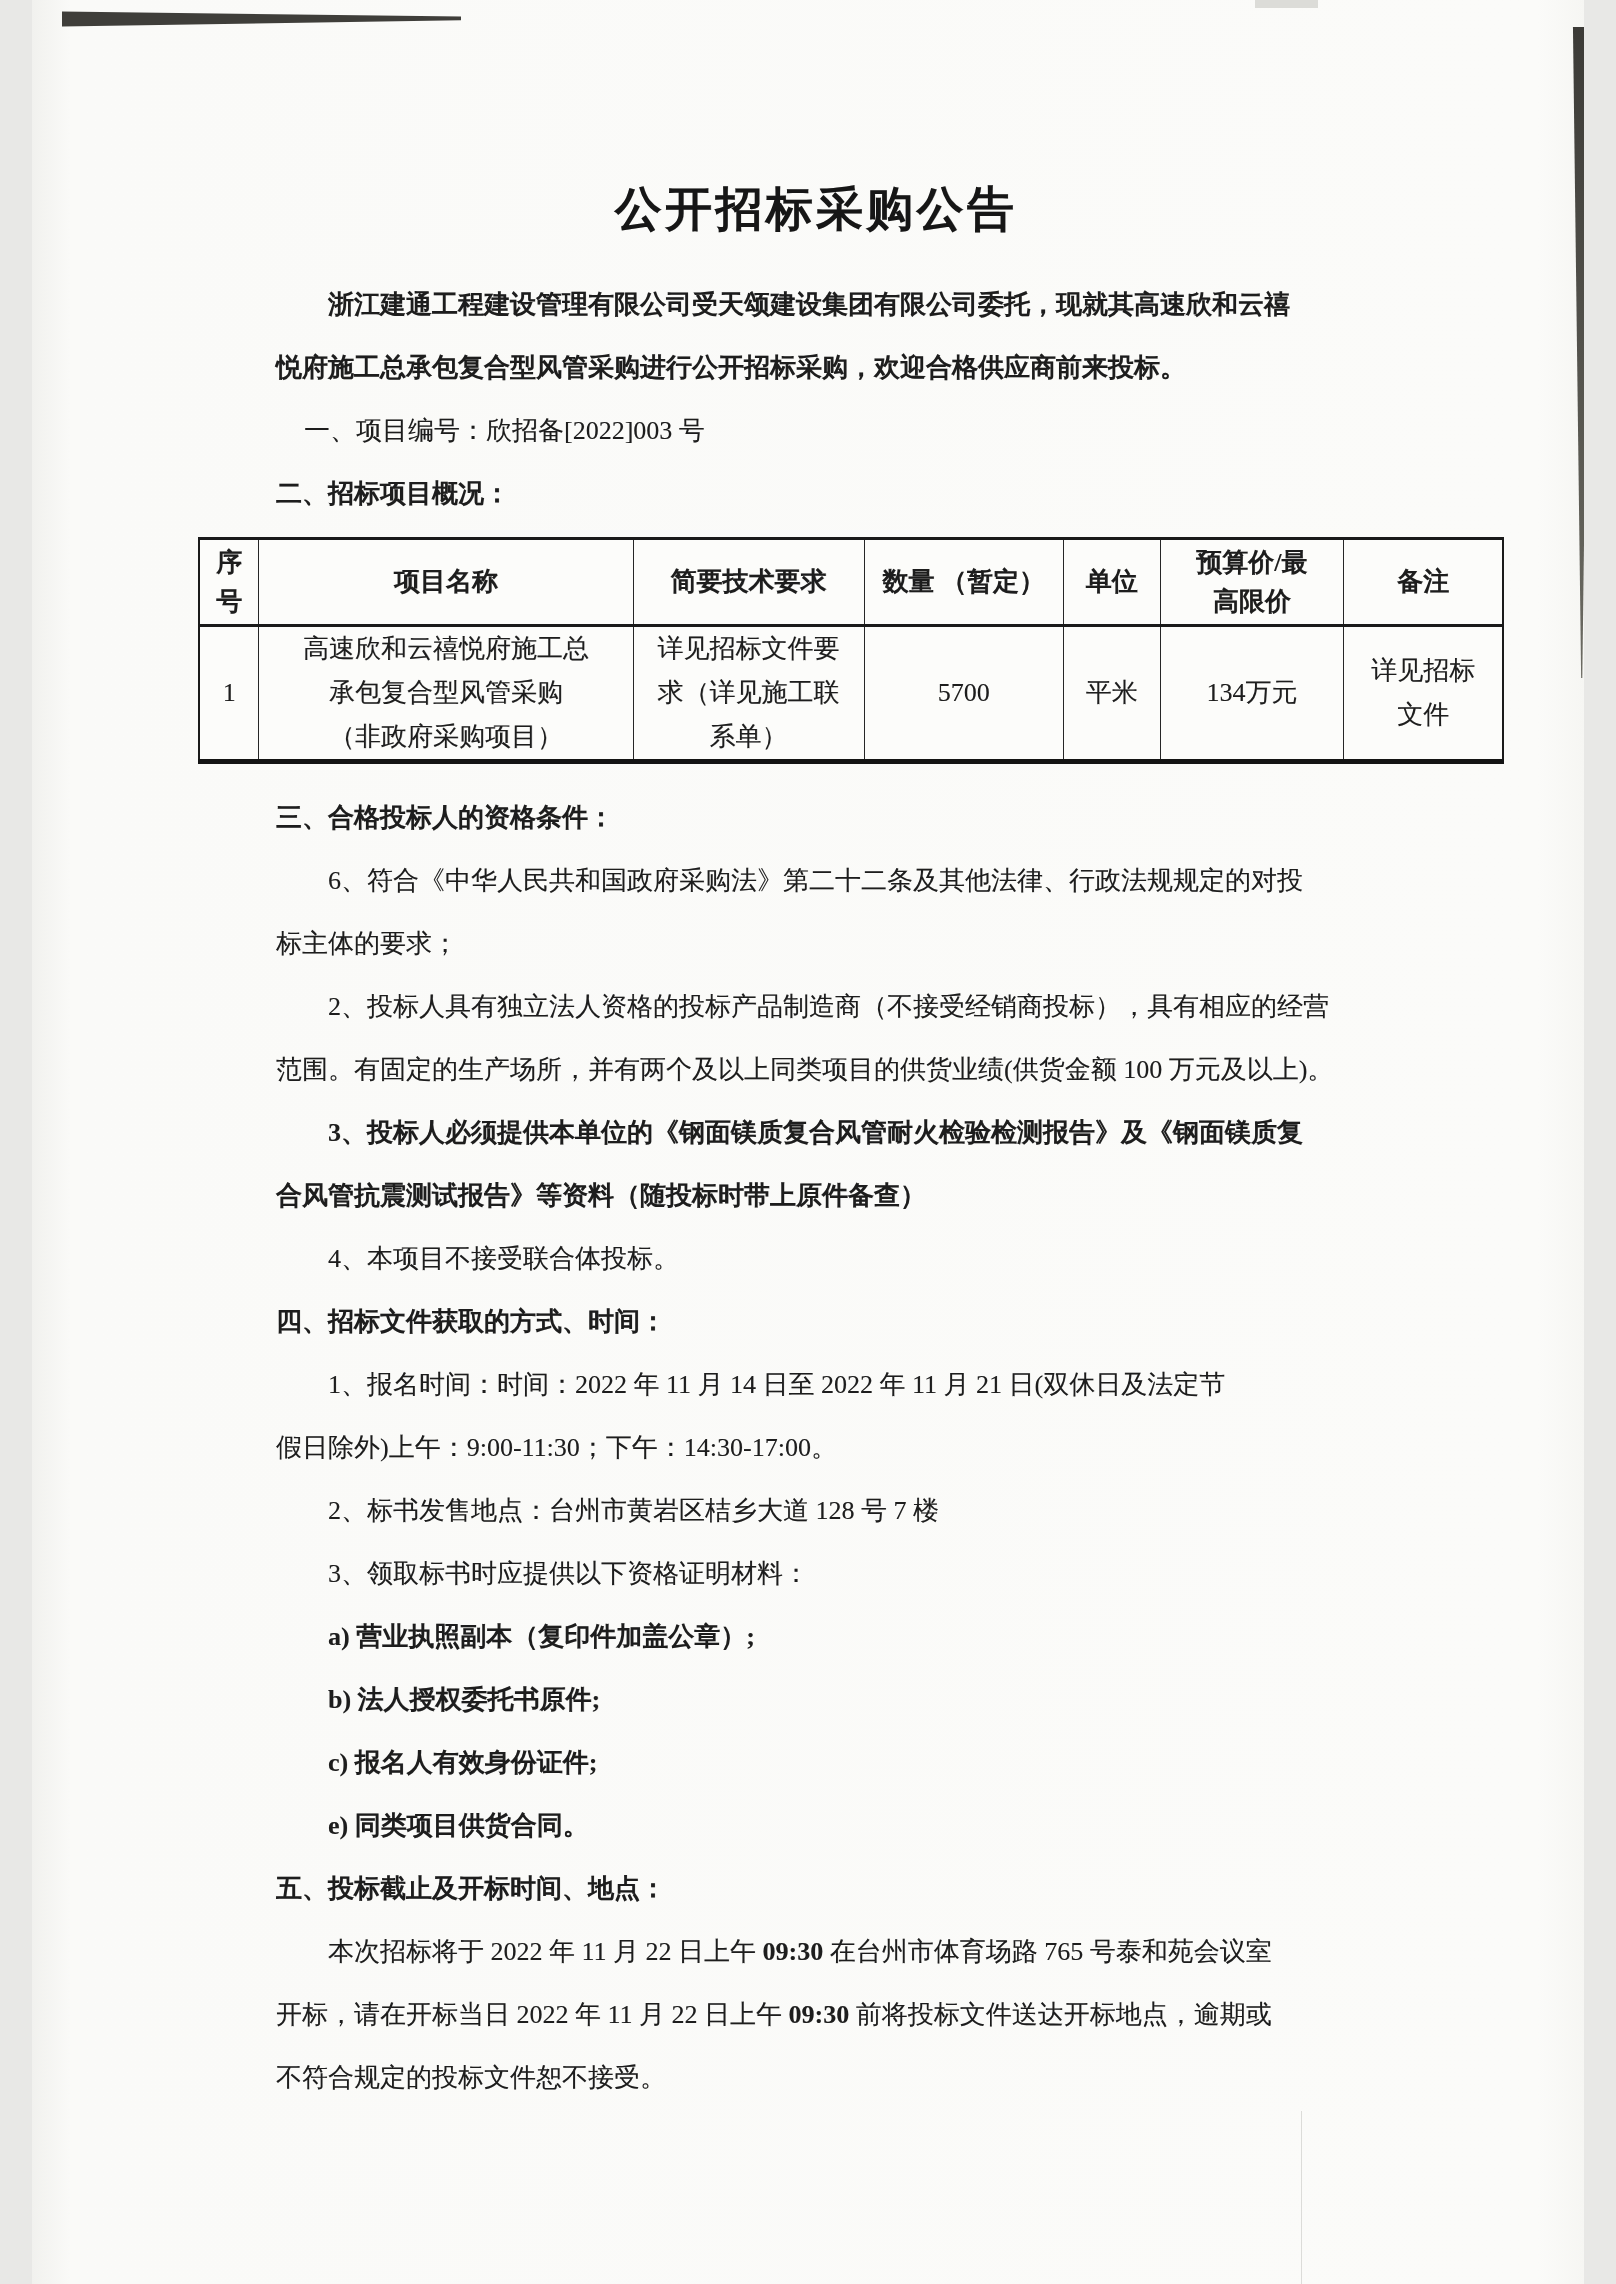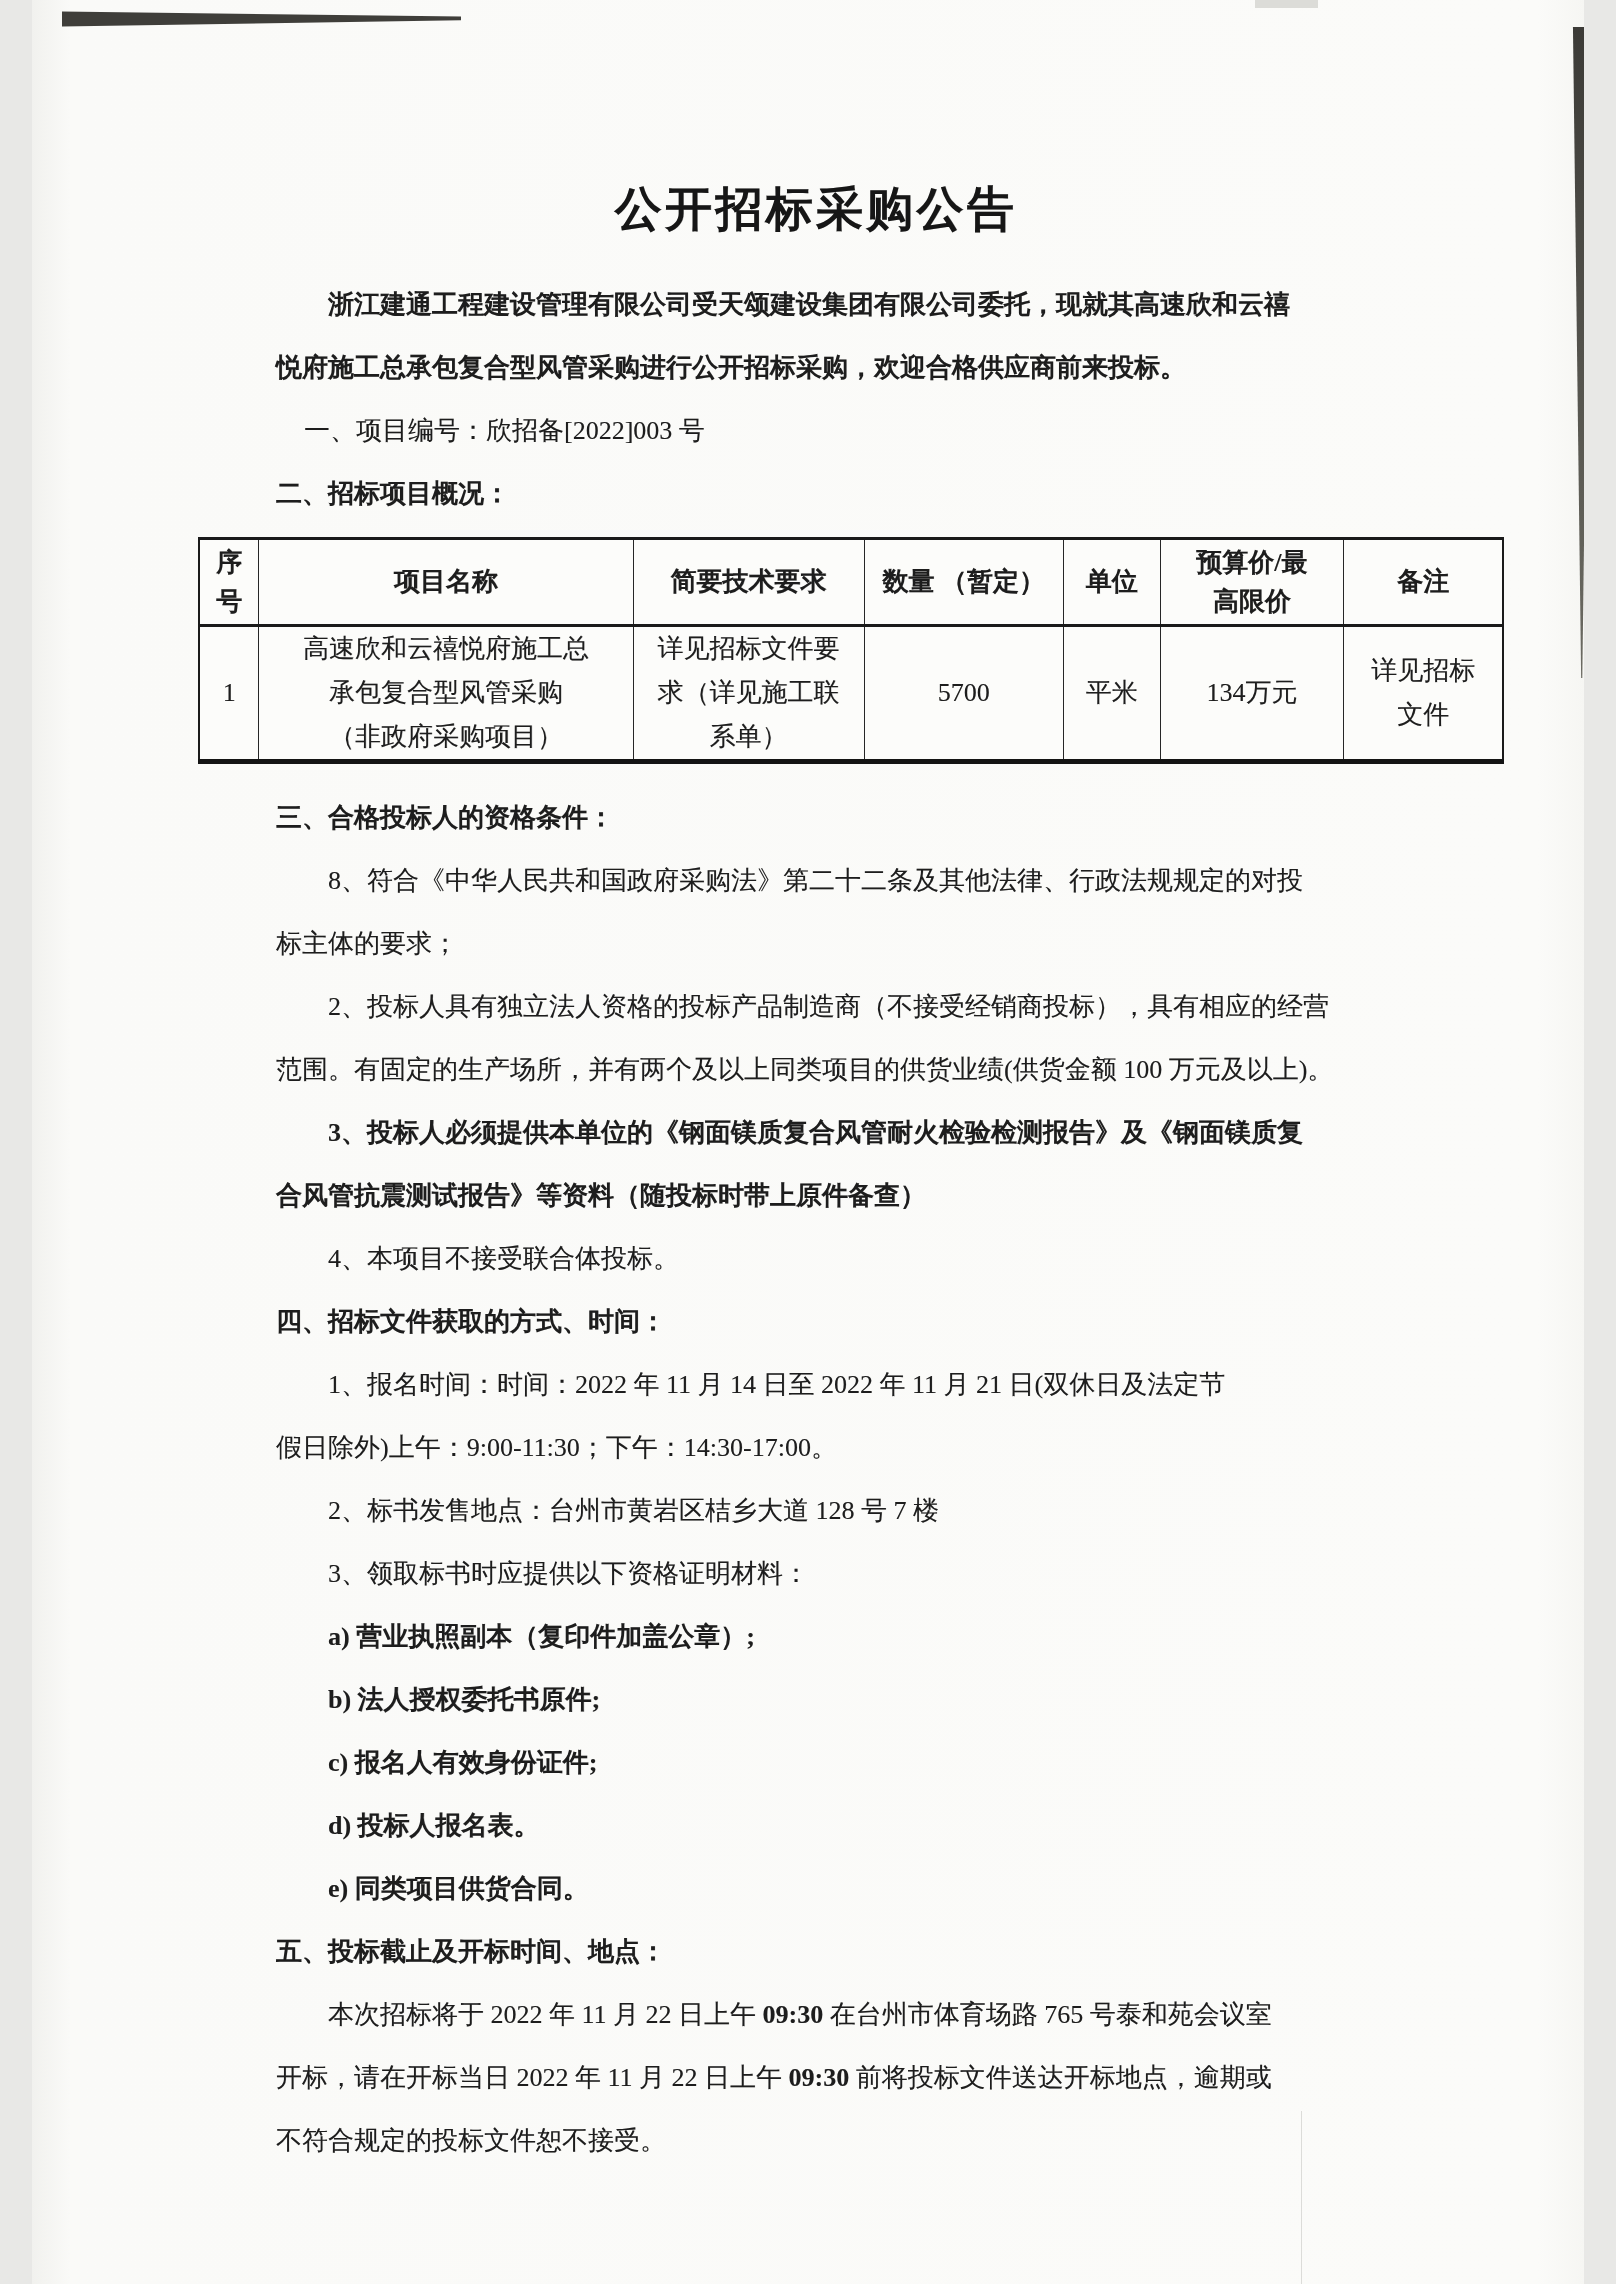--- a/index.html
+++ b/index.html
@@ -133,37 +133,36 @@
           <td>5700</td>
           <td>平米</td>
           <td>134万元</td>
           <td>详见招标
 文件</td>
         </tr>
       </tbody>
     </table>
 
     <p class="h" style="margin-top:22px;">三、合格投标人的资格条件：</p>
-    <p class="ind">8、符合《中华人民共和国政府采购法》第二十二条及其他法律、行政法规规定的对投
+    <p class="ind">6、符合《中华人民共和国政府采购法》第二十二条及其他法律、行政法规规定的对投
 标主体的要求；</p>
     <p class="ind">2、投标人具有独立法人资格的投标产品制造商（不接受经销商投标），具有相应的经营
 范围。有固定的生产场所，并有两个及以上同类项目的供货业绩(供货金额 100 万元及以上)。</p>
     <p class="ind b">3、投标人必须提供本单位的《钢面镁质复合风管耐火检验检测报告》及《钢面镁质复
 合风管抗震测试报告》等资料（随投标时带上原件备查）</p>
     <p class="ind">4、本项目不接受联合体投标。</p>
 
     <p class="h">四、招标文件获取的方式、时间：</p>
     <p class="ind">1、报名时间：时间：2022 年 11 月 14 日至 2022 年 11 月 21 日(双休日及法定节
 假日除外)上午：9:00-11:30；下午：14:30-17:00。</p>
     <p class="ind">2、标书发售地点：台州市黄岩区桔乡大道 128 号 7 楼</p>
     <p class="ind">3、领取标书时应提供以下资格证明材料：</p>
     <p class="ind b">a) 营业执照副本（复印件加盖公章）;</p>
     <p class="ind b">b) 法人授权委托书原件;</p>
     <p class="ind b">c) 报名人有效身份证件;</p>
-    <p class="ind b">d) 投标人报名表。</p>
     <p class="ind b">e) 同类项目供货合同。</p>
 
     <p class="h">五、投标截止及开标时间、地点：</p>
     <p class="ind"><span>本次招标将于 2022 年 11 月 22 日上午 </span><span class="b">09:30</span><span> 在台州市体育场路 765 号泰和苑会议室
 开标，请在开标当日 2022 年 11 月 22 日上午 </span><span class="b">09:30</span><span> 前将投标文件送达开标地点，逾期或
 不符合规定的投标文件恕不接受。</span></p>
 
   </div>
 </div>
 

